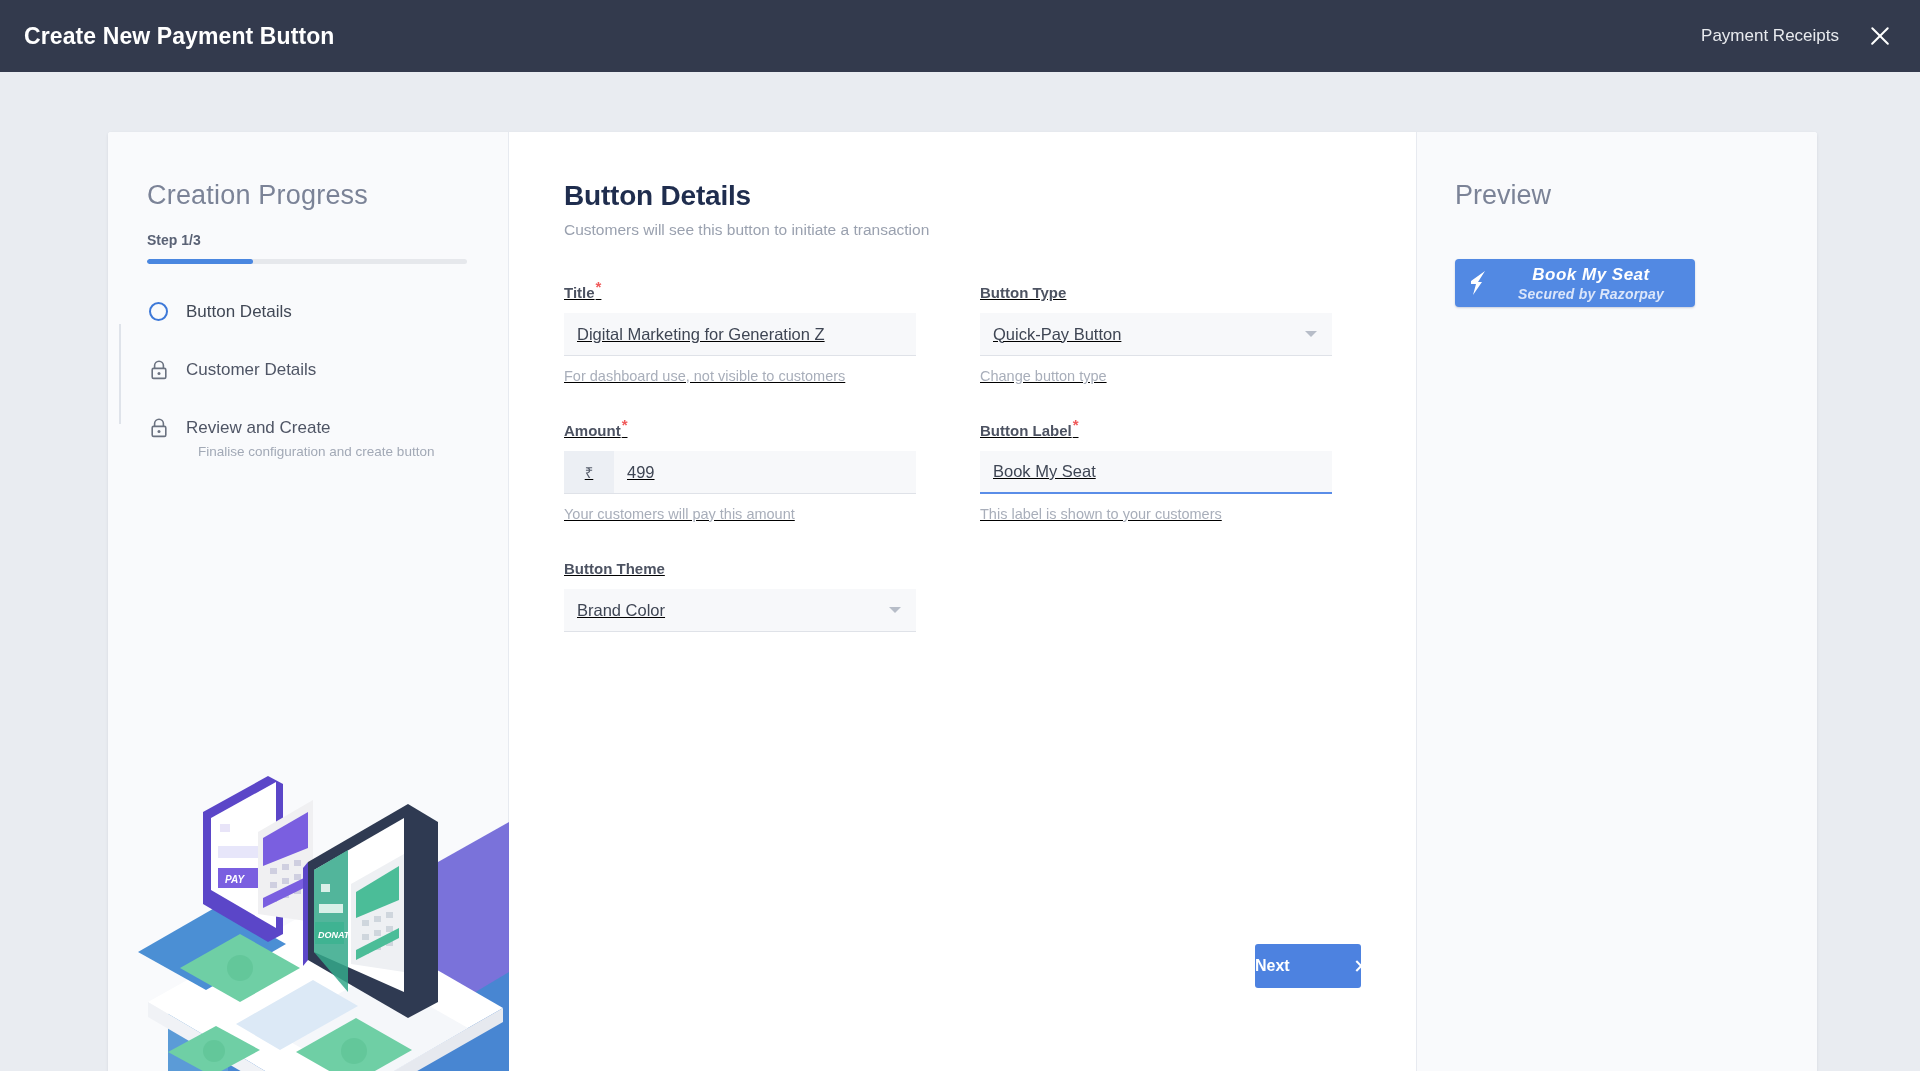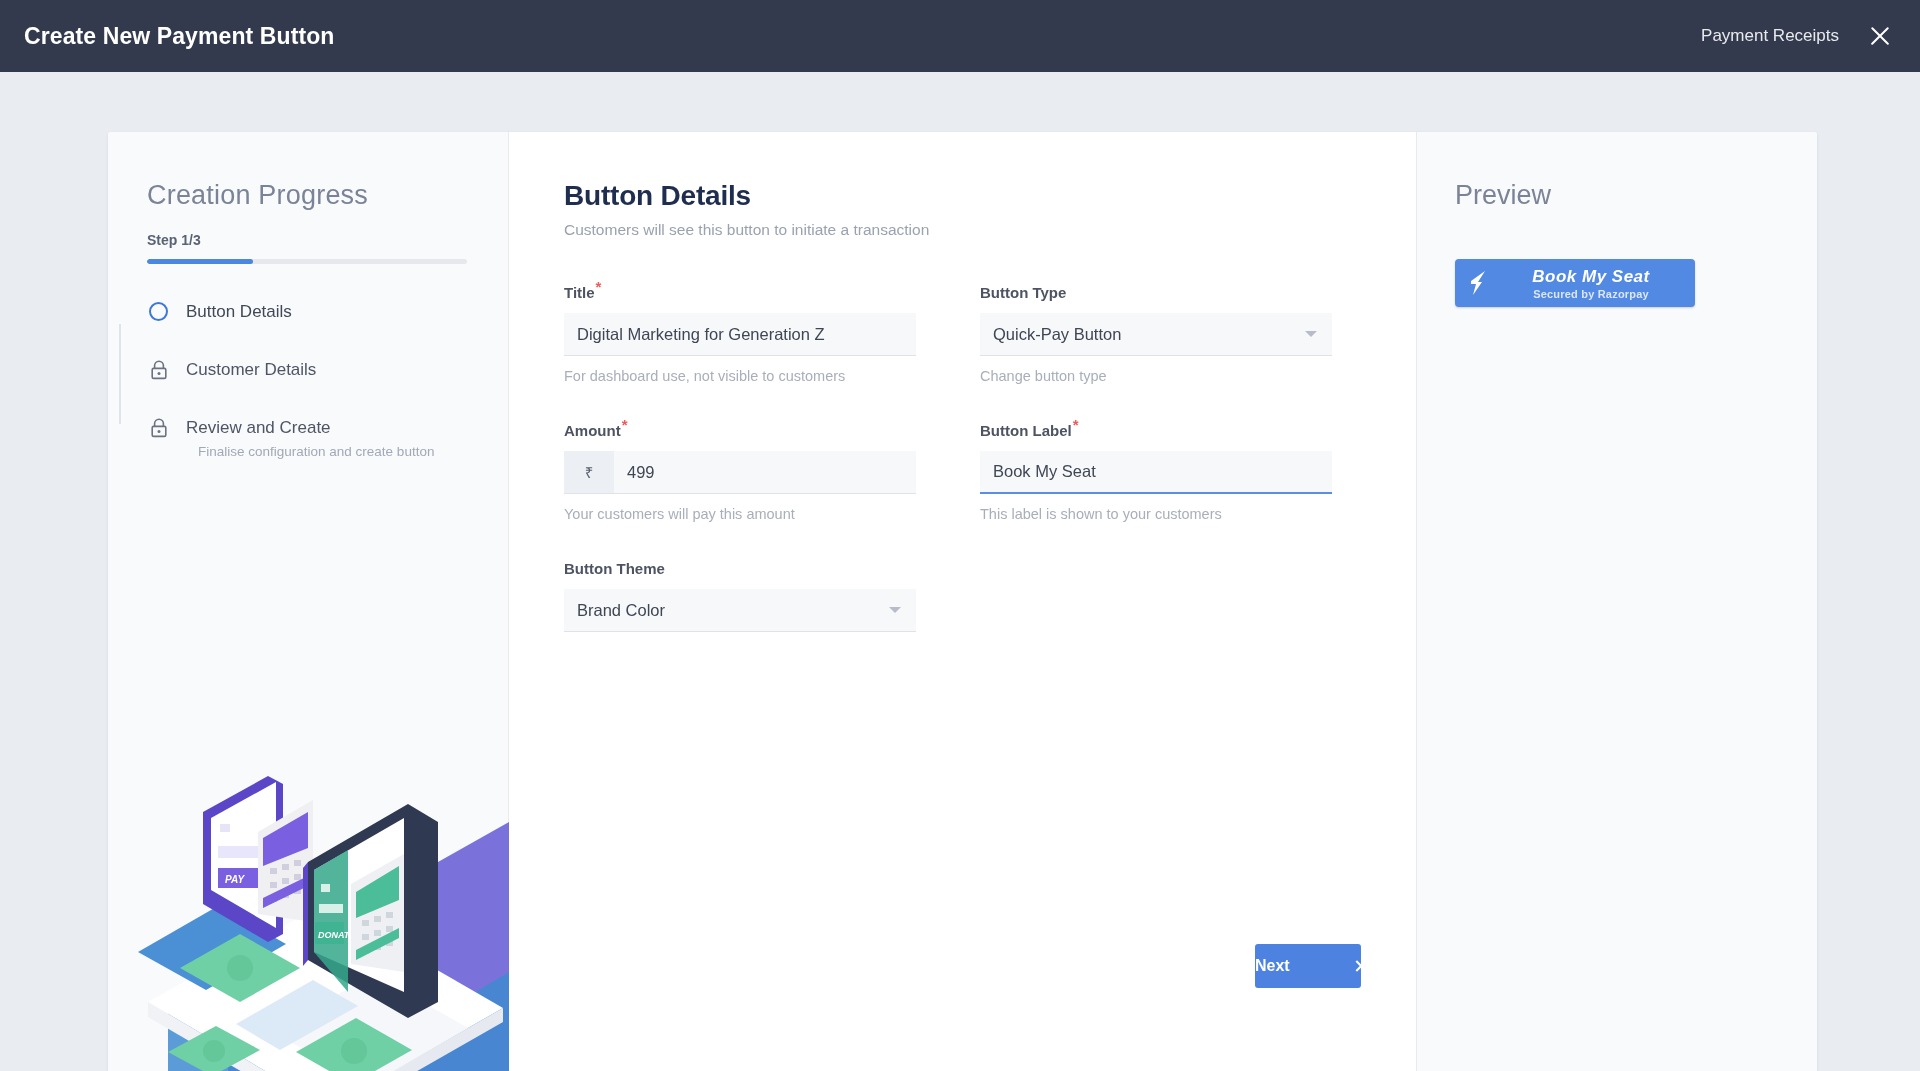--- a/index.html
+++ b/index.html
@@ -169,21 +169,21 @@
     font-size: 15.5px;
     color: #9aa1af;
   }
   .form-grid {
     margin-top: 45px;
     display: grid;
     grid-template-columns: 352px 352px;
     column-gap: 64px;
     row-gap: 0;
   }
-  .field { margin-bottom: 38px; }
+  .field { margin-bottom: 38px; text-decoration: underline; }
   .field-label {
     font-size: 15px;
     font-weight: bold;
     color: #4d5362;
     margin-bottom: 12px;
     display: block;
   }
   .req { color: #f05a5a; font-size: 15px; vertical-align: super; line-height: 0; margin-left: 1px; }
   .input-wrap {
     display: flex; align-items: stretch;
@@ -285,21 +285,22 @@
   .pay-label {
     color: #ffffff;
     font-size: 17px;
     font-weight: bold;
     font-style: italic;
     letter-spacing: .5px;
     line-height: 19px;
   }
   .pay-secure {
     color: #dbe6fa;
-    font-size: 11px;
+    font-size: 14px;
+    font-style: italic;
     font-weight: bold;
     letter-spacing: .2px;
     margin-top: 2px;
   }
 </style>
 </head>
 <body>
 
 <div class="topbar">
   <div class="topbar-title">Create New Payment Button</div>

